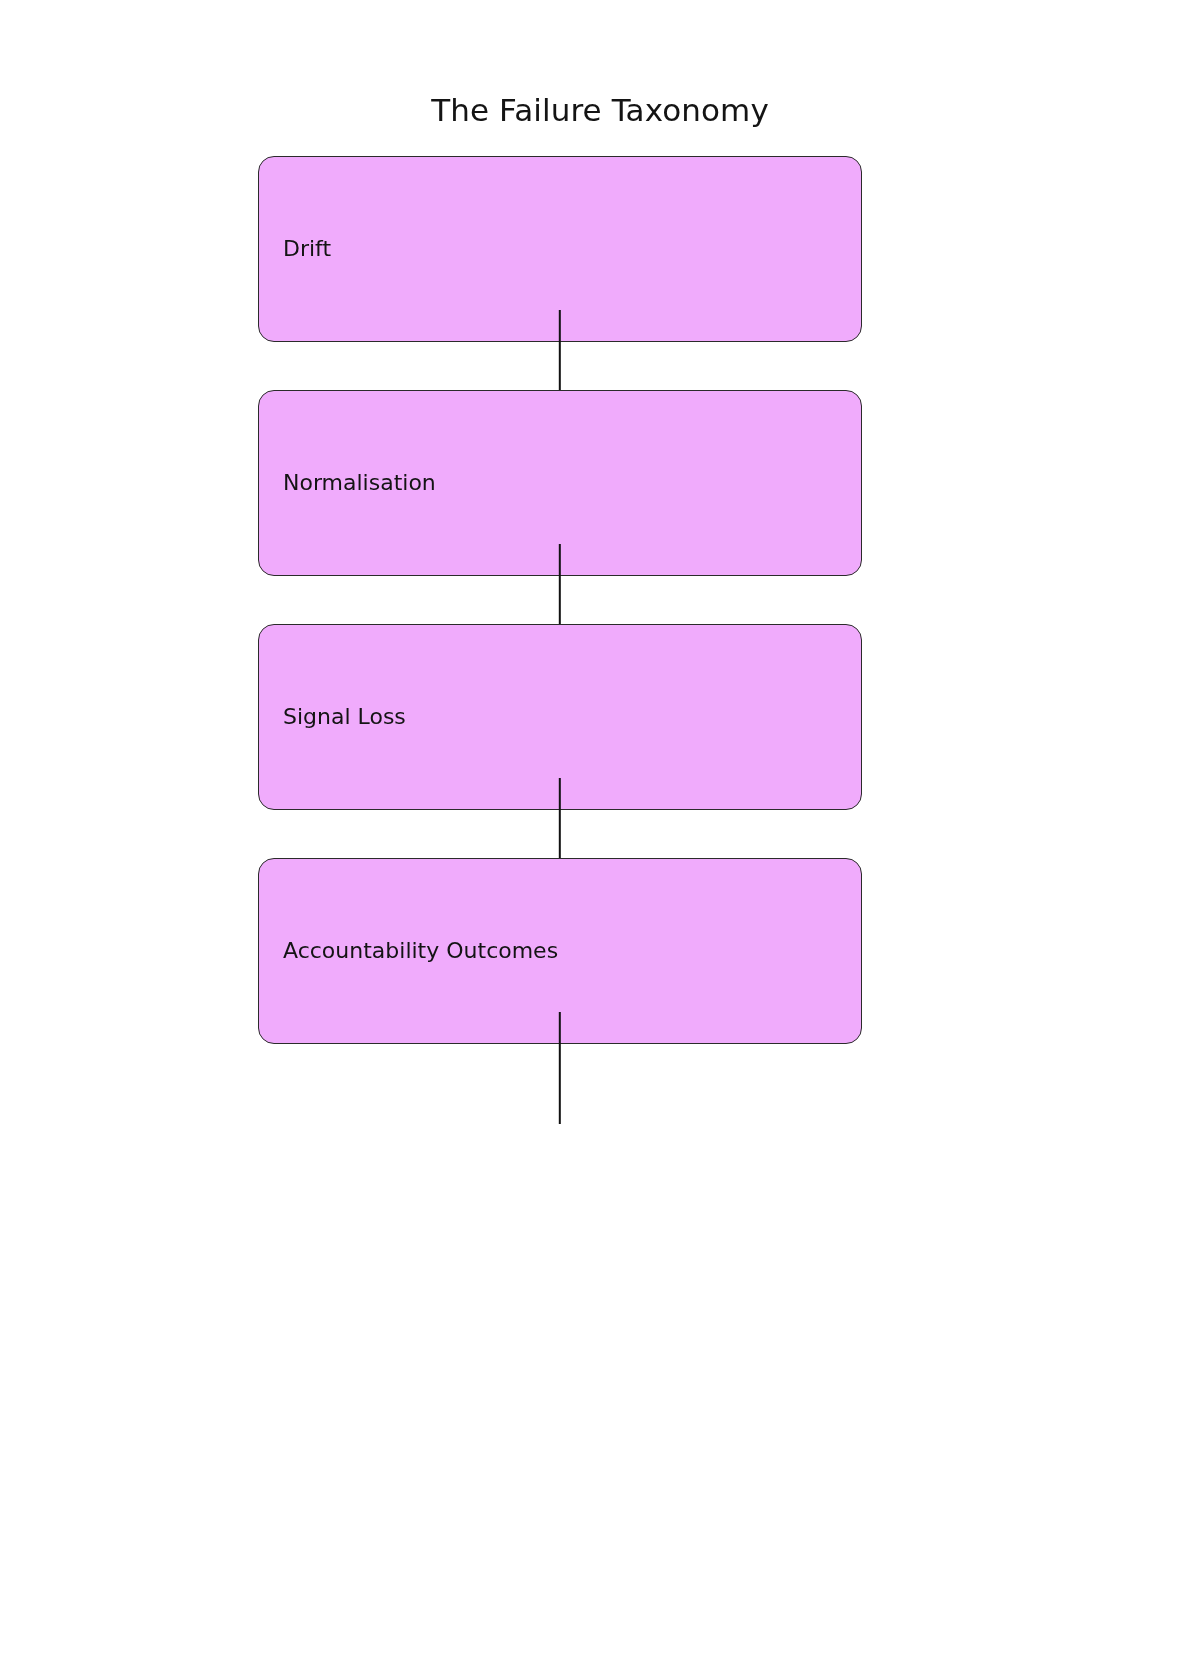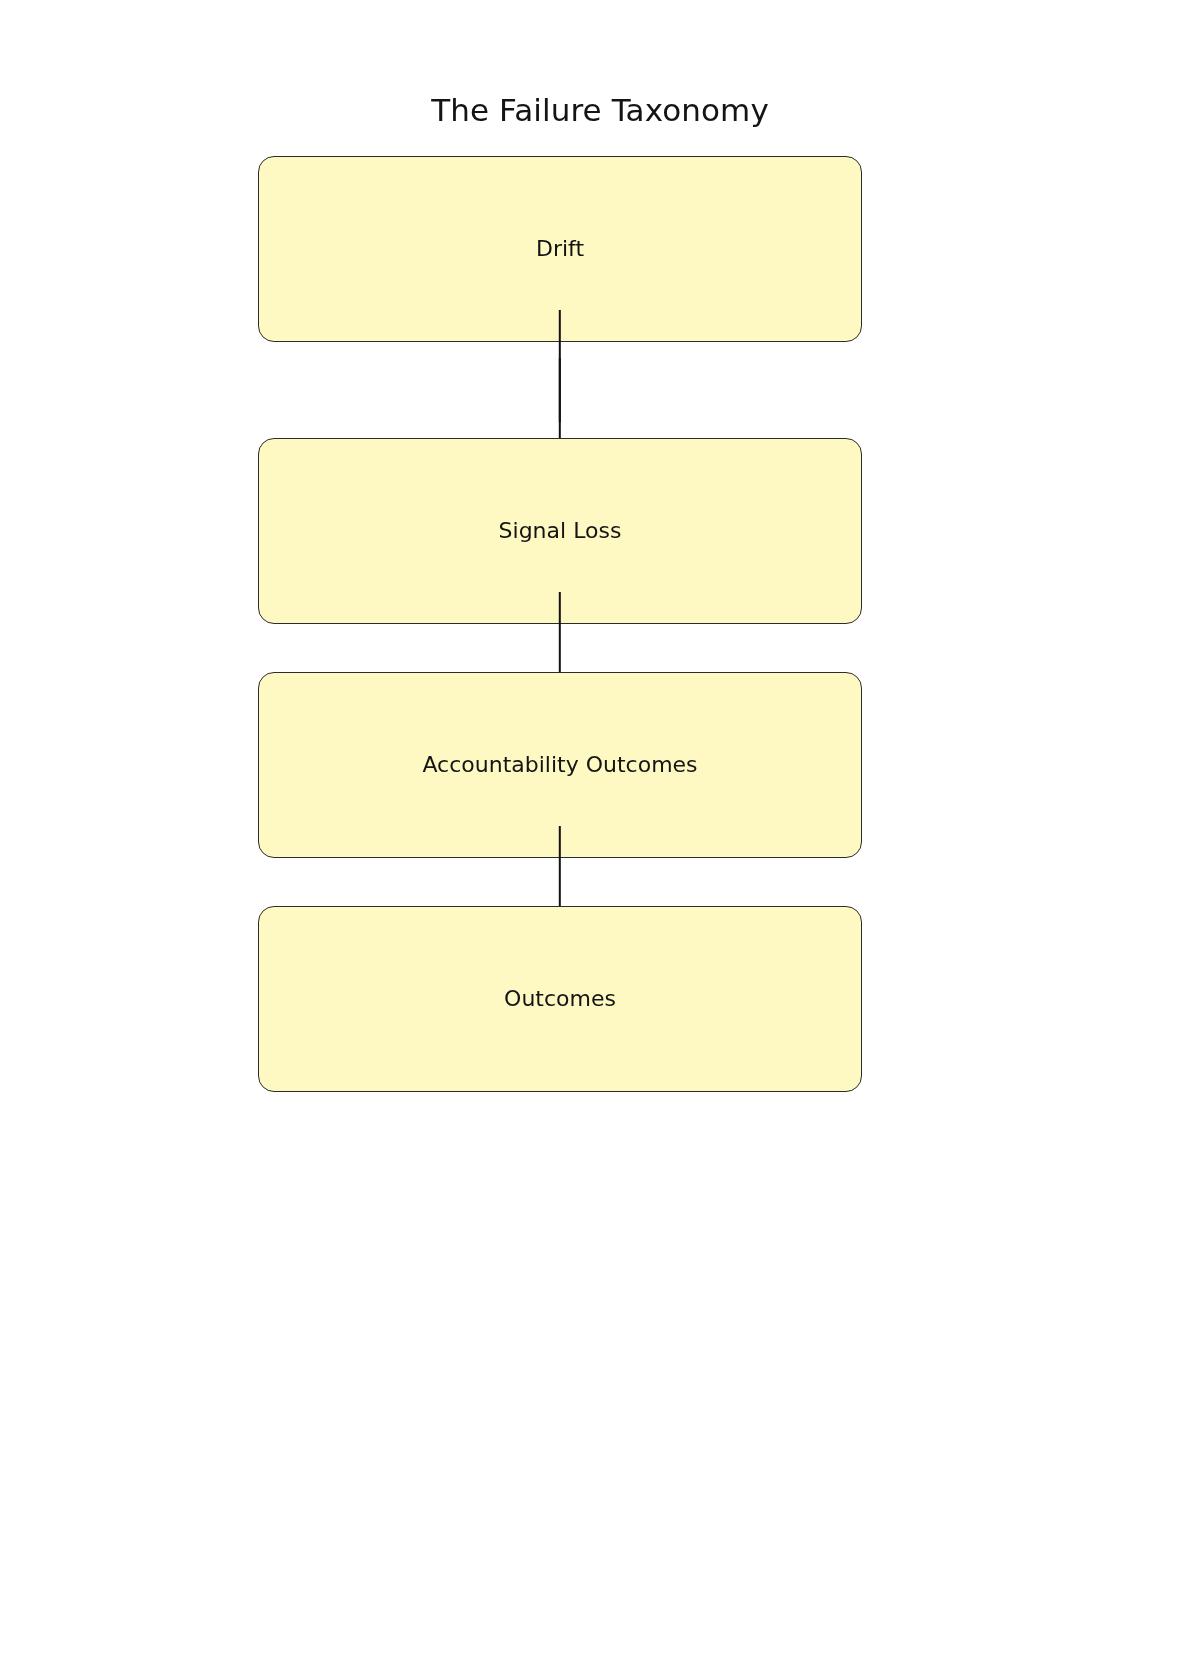--- a/index.html
+++ b/index.html
@@ -41,24 +41,23 @@
     width: 604px;
   }
 
   .node {
     position: relative;
     box-sizing: border-box;
     width: 604px;
     height: 186px;
     border: 1.4px solid #2b2b2b;
     border-radius: 16px;
-    background: #fef9c3;
+    background: #f0abfc;
     display: flex;
     align-items: center;
-    justify-content: center;
   }
 
   .node-label {
     font-size: 22px;
     font-weight: 400;
     color: #141414;
     text-align: center;
     line-height: 1.2;
     padding: 0 24px;
   }
@@ -102,20 +101,23 @@
   <div class="flow">
 
     <div class="node">
       <span class="node-label">Drift</span>
     </div>
 
     <div class="gap">
       <div class="connector"></div>
     </div>
 
+    <div class="node">
+      <span class="node-label">Normalisation</span>
+    </div>
 
     <div class="gap">
       <div class="connector"></div>
     </div>
 
     <div class="node">
       <span class="node-label">Signal Loss</span>
     </div>
 
     <div class="gap">
@@ -123,20 +125,17 @@
     </div>
 
     <div class="node">
       <span class="node-label">Accountability Outcomes</span>
     </div>
 
     <div class="gap">
       <div class="connector"></div>
     </div>
 
-    <div class="node">
-      <span class="node-label">Outcomes</span>
-    </div>
 
   </div>
 
 
 </div>
 
 </body></html>

